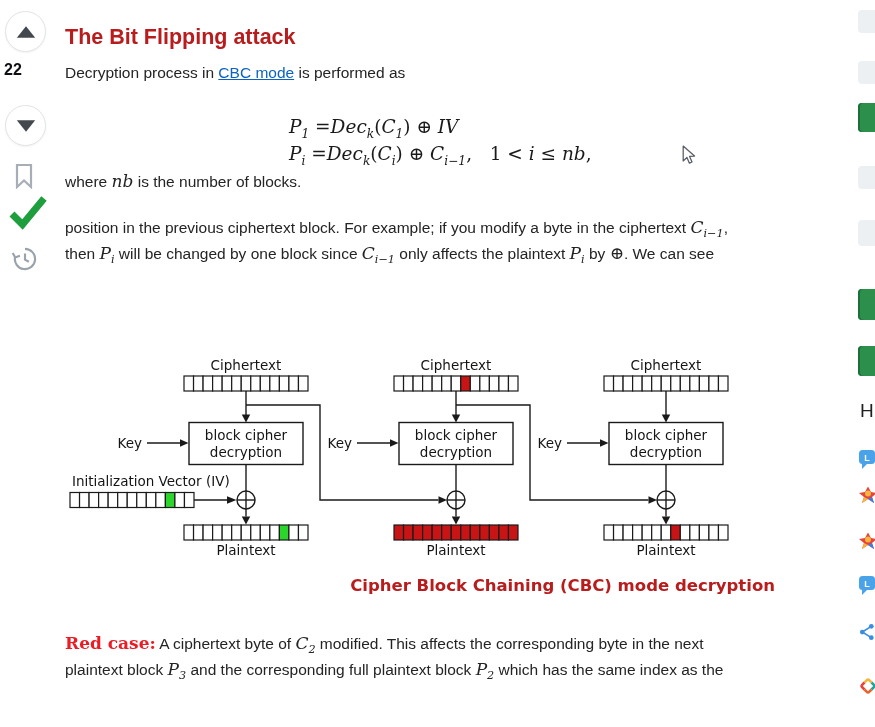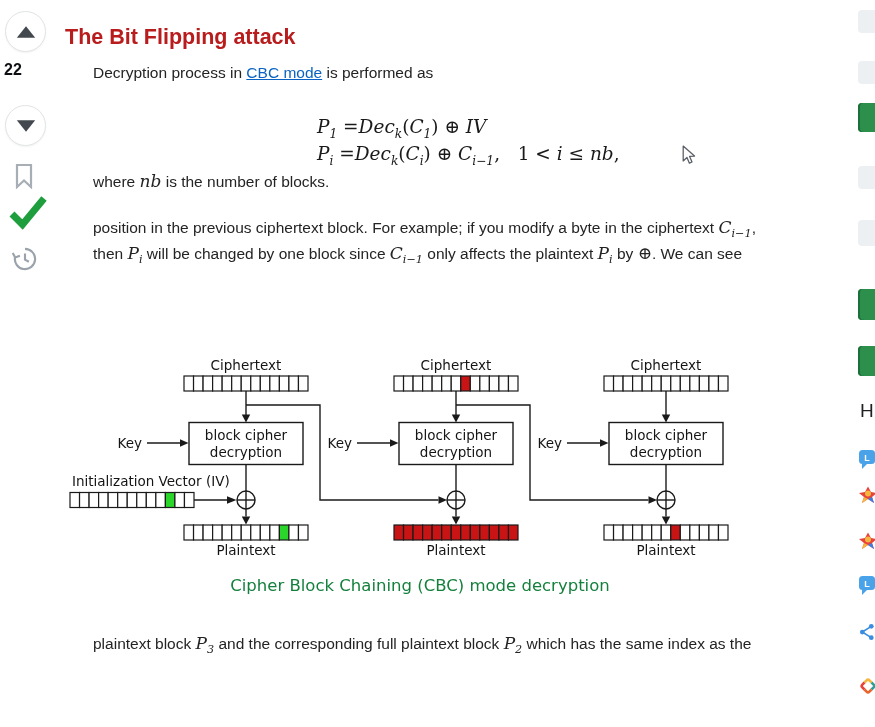--- a/index.html
+++ b/index.html
@@ -11,33 +11,33 @@
   .circle-btn{
     position:absolute;left:5px;width:41px;height:41px;border:1px solid #e1e3e5;
     border-radius:50%;background:#fff;display:flex;align-items:center;justify-content:center;
     box-shadow:0 1px 2px rgba(0,0,0,.05);cursor:pointer;box-sizing:border-box;
   }
   .page-num{position:absolute;left:4px;top:61px;font-size:16px;font-weight:700;color:#0e0f12;}
   .rail-ico{position:absolute;}
   
   .title{position:absolute;left:65px;top:11px;font-size:21.5px;font-weight:700;color:#b91c1c;}
   .para{position:absolute;left:65px;font-size:15.5px;color:#242424;}
-  .line{display:block;height:25.6px;line-height:25.6px;white-space:pre;margin-left:28px;}
+  .line{display:block;height:25.6px;line-height:25.6px;white-space:pre;}
   .eq{position:absolute;left:289px;top:113px;}
   .eq .line{height:27px;line-height:27px;}
   .mi{font-family:"DejaVu Serif",serif;font-style:italic;}
   .mo{font-family:"DejaVu Serif",serif;white-space:pre;}
   .para .mi,.para .mo{font-size:17px;}
   .eq .mi,.eq .mo{font-size:18.5px;color:#1a1a1a;}
   sub{font-size:66%;}
   .red-label{color:#ed1b24;font-family:"DejaVu Serif",serif;font-weight:700;font-size:17px;}
   .link{color:#0a63c2;text-decoration:underline;cursor:pointer;}
   .fig-caption{
-    position:absolute;left:65px;top:576px;width:710px;text-align:center;
-    font-family:"DejaVu Sans","Liberation Sans",sans-serif;font-size:16.5px;color:#15803d;
+    position:absolute;left:65px;top:576px;width:710px;text-align:right;
+    font-family:"DejaVu Sans","Liberation Sans",sans-serif;font-size:16.5px;color:#b91c1c;font-weight:bold;
   }
   .figure{position:absolute;left:65px;top:352px;}
   .dt{font-family:"DejaVu Sans","Liberation Sans",sans-serif;font-size:13.5px;fill:#141414;}
   
   .right-rail{position:absolute;left:858px;top:0;width:17px;height:727px;}
   .thumb{position:absolute;left:0;width:17px;border-radius:4px 0 0 4px;cursor:pointer;}
   .thumb.gray{background:#edf0f3;}
   .thumb.green{background:#2c8f4b;box-shadow:inset 2px 0 0 #1c6f3a;}
   .rail-letter{position:absolute;left:2px;font-size:19px;color:#1f2023;cursor:pointer;}
   .rail-icon{position:absolute;left:0;width:20px;height:22px;cursor:pointer;}
@@ -267,20 +267,21 @@
     <text class="dt" x="181" y="202.5" text-anchor="middle">Plaintext</text>
     <text class="dt" x="391" y="202.5" text-anchor="middle">Plaintext</text>
     <text class="dt" x="601" y="202.5" text-anchor="middle">Plaintext</text>
   </g>
 </svg>
 </div>
 
 <div class="fig-caption">Cipher Block Chaining (CBC) mode decryption</div>
 
 <div class="para" style="top:631px;">
+  <span class="line"><span class="red-label">Red case:</span> A ciphertext byte of <span class="mi">C<sub>2</sub></span> modified. This affects the corresponding byte in the next</span>
   <span class="line">plaintext block <span class="mi">P<sub>3</sub></span> and the corresponding full plaintext block <span class="mi">P<sub>2</sub></span> which has the same index as the</span>
 </div>
 
 <div class="right-rail">
     <div class="thumb gray" style="top: 10px; height: 23px;"></div>
     <div class="thumb gray" style="top: 61px; height: 23px;"></div>
     <div class="thumb green" style="top: 103px; height: 29px;"></div>
     <div class="thumb gray" style="top: 166px; height: 23px;"></div>
     <div class="thumb gray" style="top: 220px; height: 26px;"></div>
     <div class="thumb green" style="top: 289px; height: 31px;"></div>

